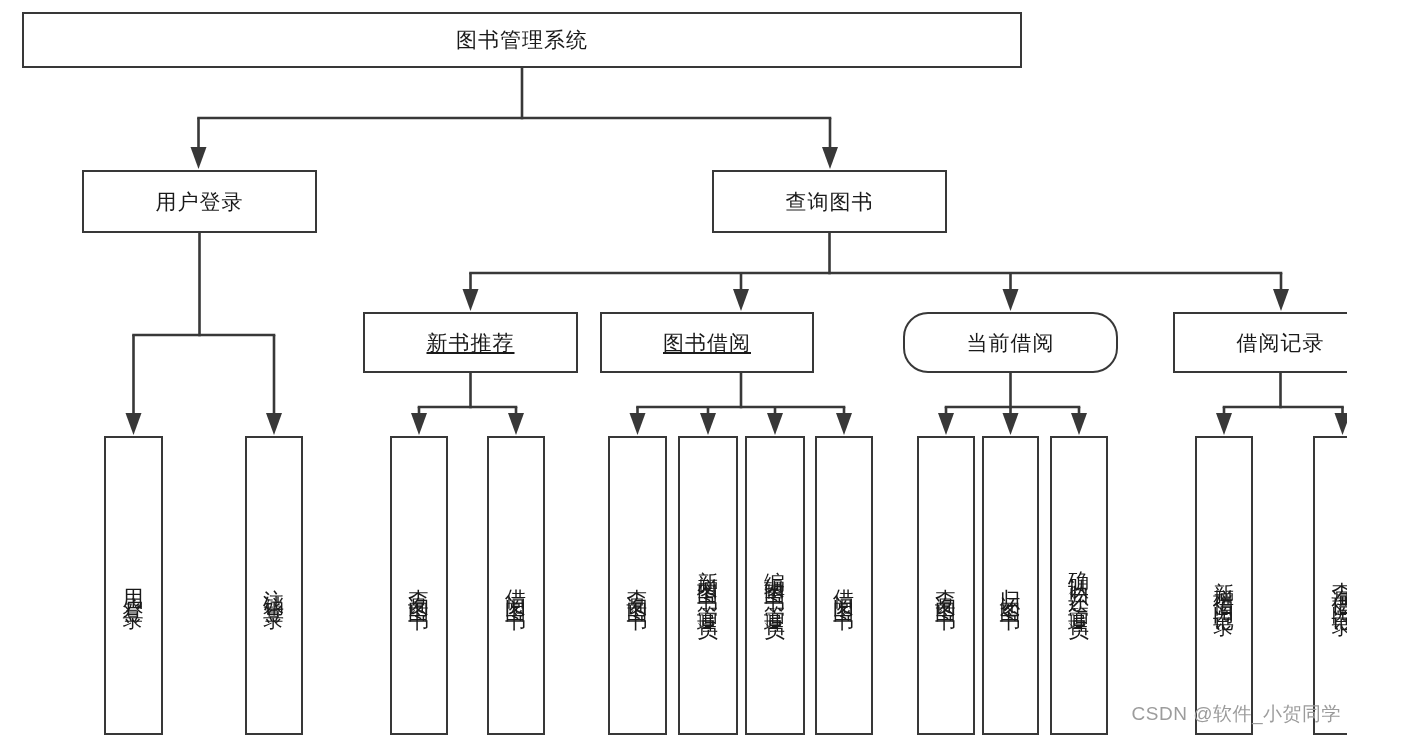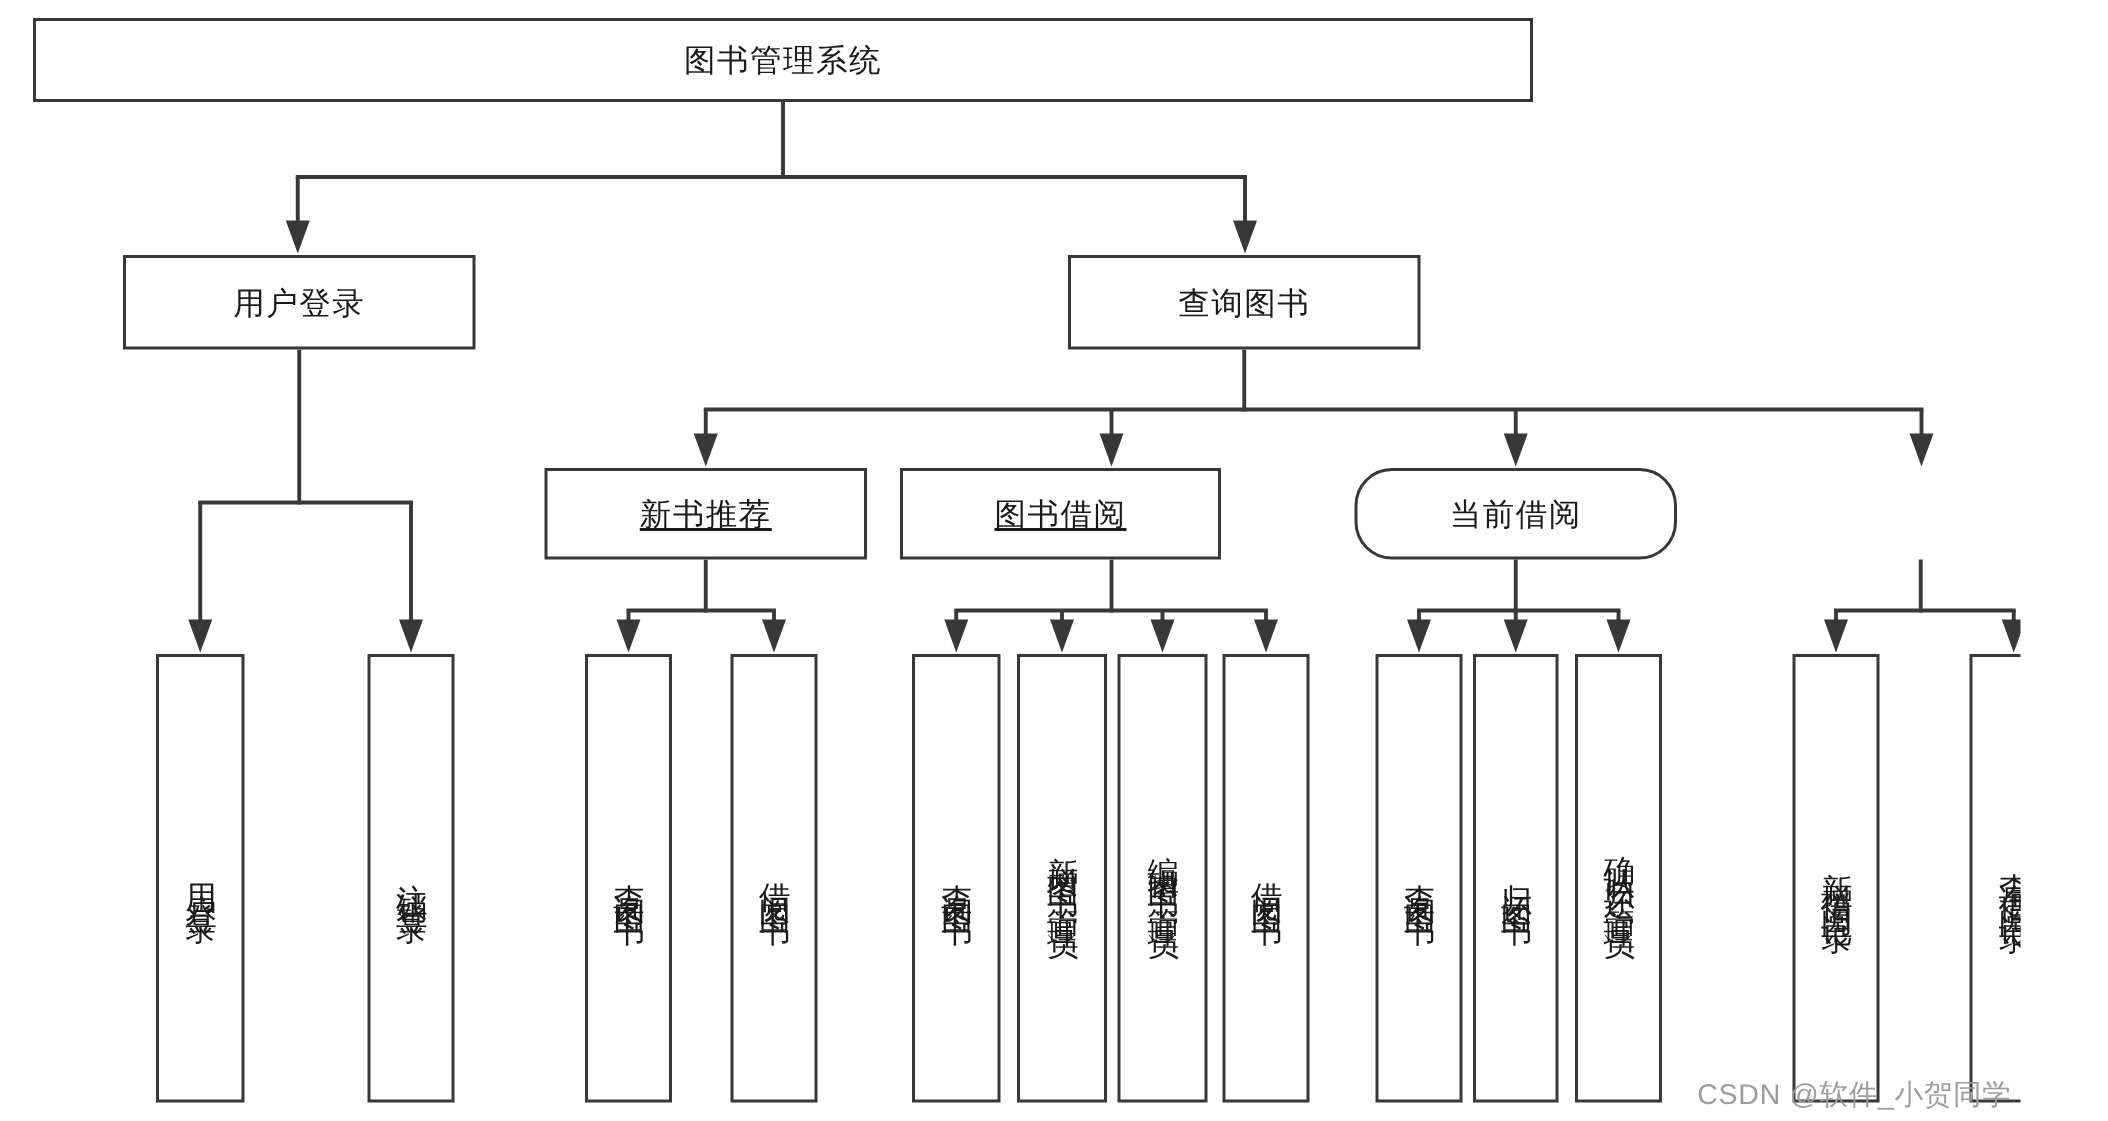--- a/index.html
+++ b/index.html
@@ -48,21 +48,21 @@
     writing-mode:vertical-rl;
     text-orientation:mixed;
     font-size:21px;
     letter-spacing:7px;
     line-height:1;
     color:var(--text);
   }
   .watermark{
     position:absolute;
     right:6px;
-    bottom:4px;
+    bottom:20px;
     font-size:19px;
     color:var(--watermark);
     white-space:nowrap;
     letter-spacing:0.5px;
   }
 </style>
 </head>
 <body>
 
 <div class="canvas">
@@ -149,20 +149,23 @@
 
   <div class="box" style="left:363px;top:312px;width:215px;height:61px;text-decoration:underline;">
     <span class="hlabel">新书推荐</span>
   </div>
   <div class="box" style="left:600px;top:312px;width:214px;height:61px;text-decoration:underline;">
     <span class="hlabel">图书借阅</span>
   </div>
   <div class="box" style="left:903px;top:312px;width:215px;height:61px;border-radius:25px;">
     <span class="hlabel">当前借阅</span>
   </div>
+  <div class="box" style="left:1173px;top:312px;width:215px;height:61px;">
+    <span class="hlabel">借阅记录</span>
+  </div>
 
   <div class="box" style="left:104px;top:436px;width:59px;height:299px;">
     <span class="vtext">用户登录</span>
   </div>
   <div class="box" style="left:245px;top:436px;width:58px;height:299px;">
     <span class="vtext">注销登录</span>
   </div>
 
   <div class="box" style="left:390px;top:436px;width:58px;height:299px;">
     <span class="vtext">查询图书</span>

